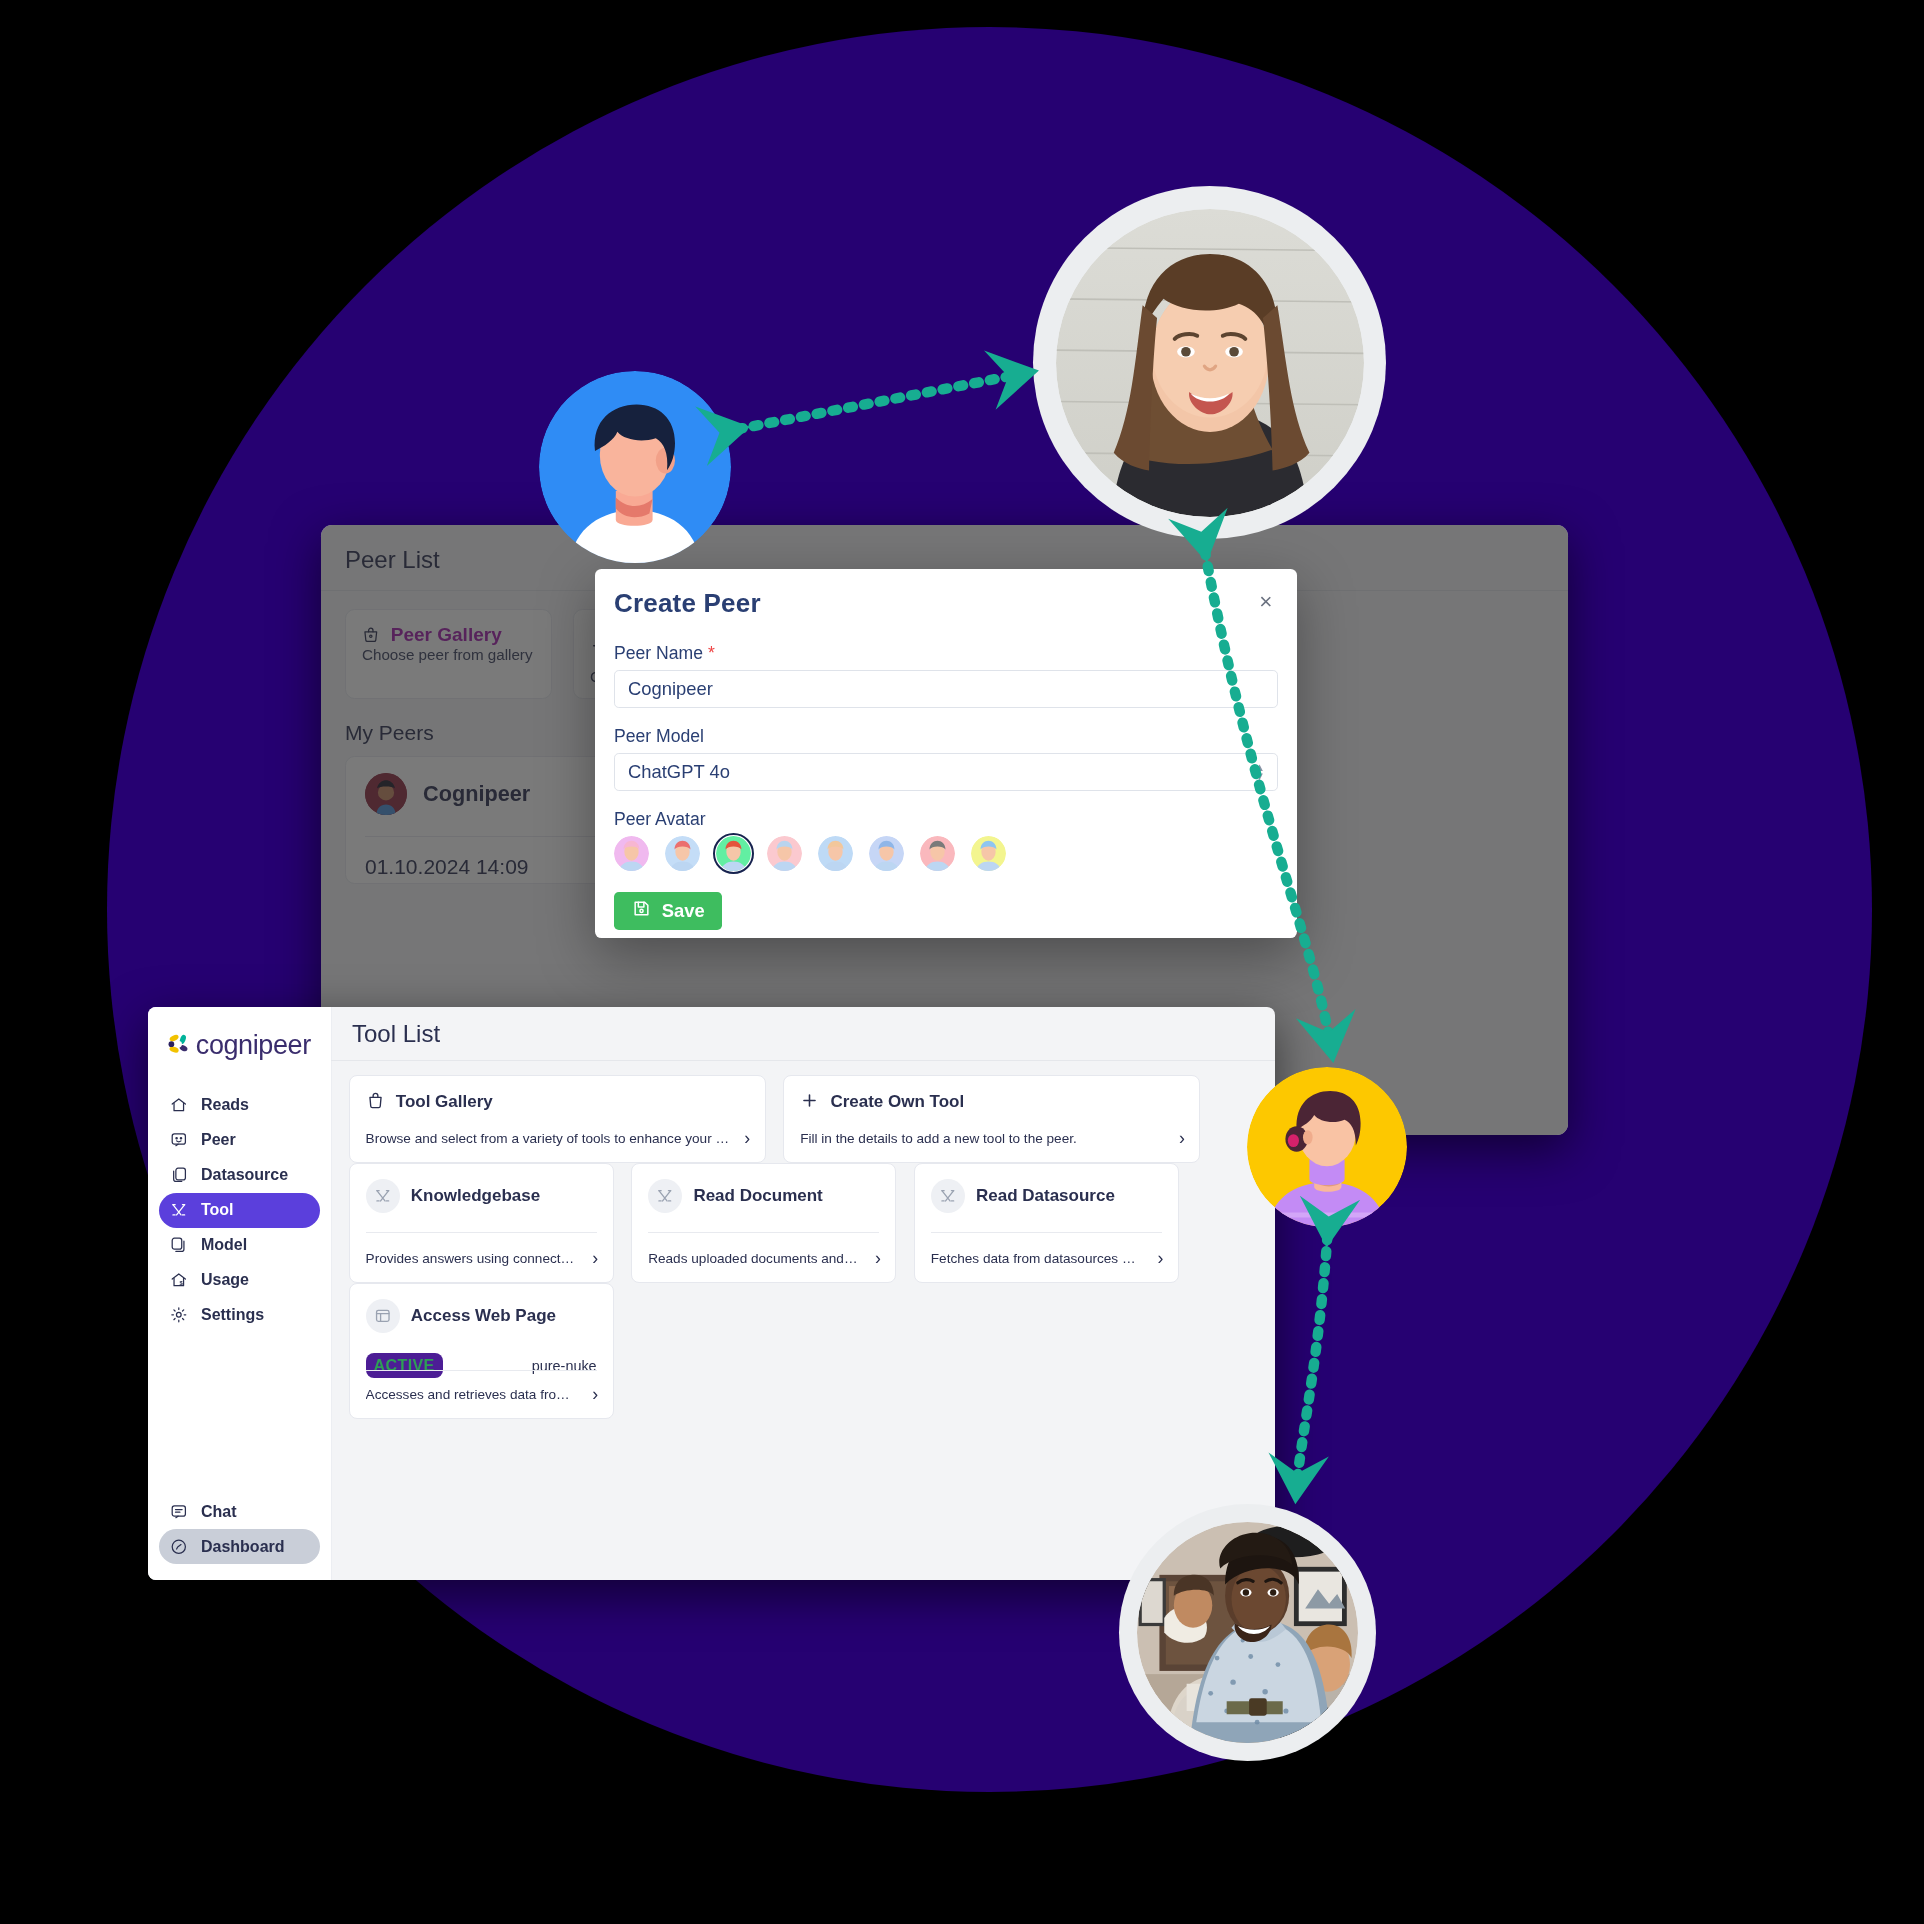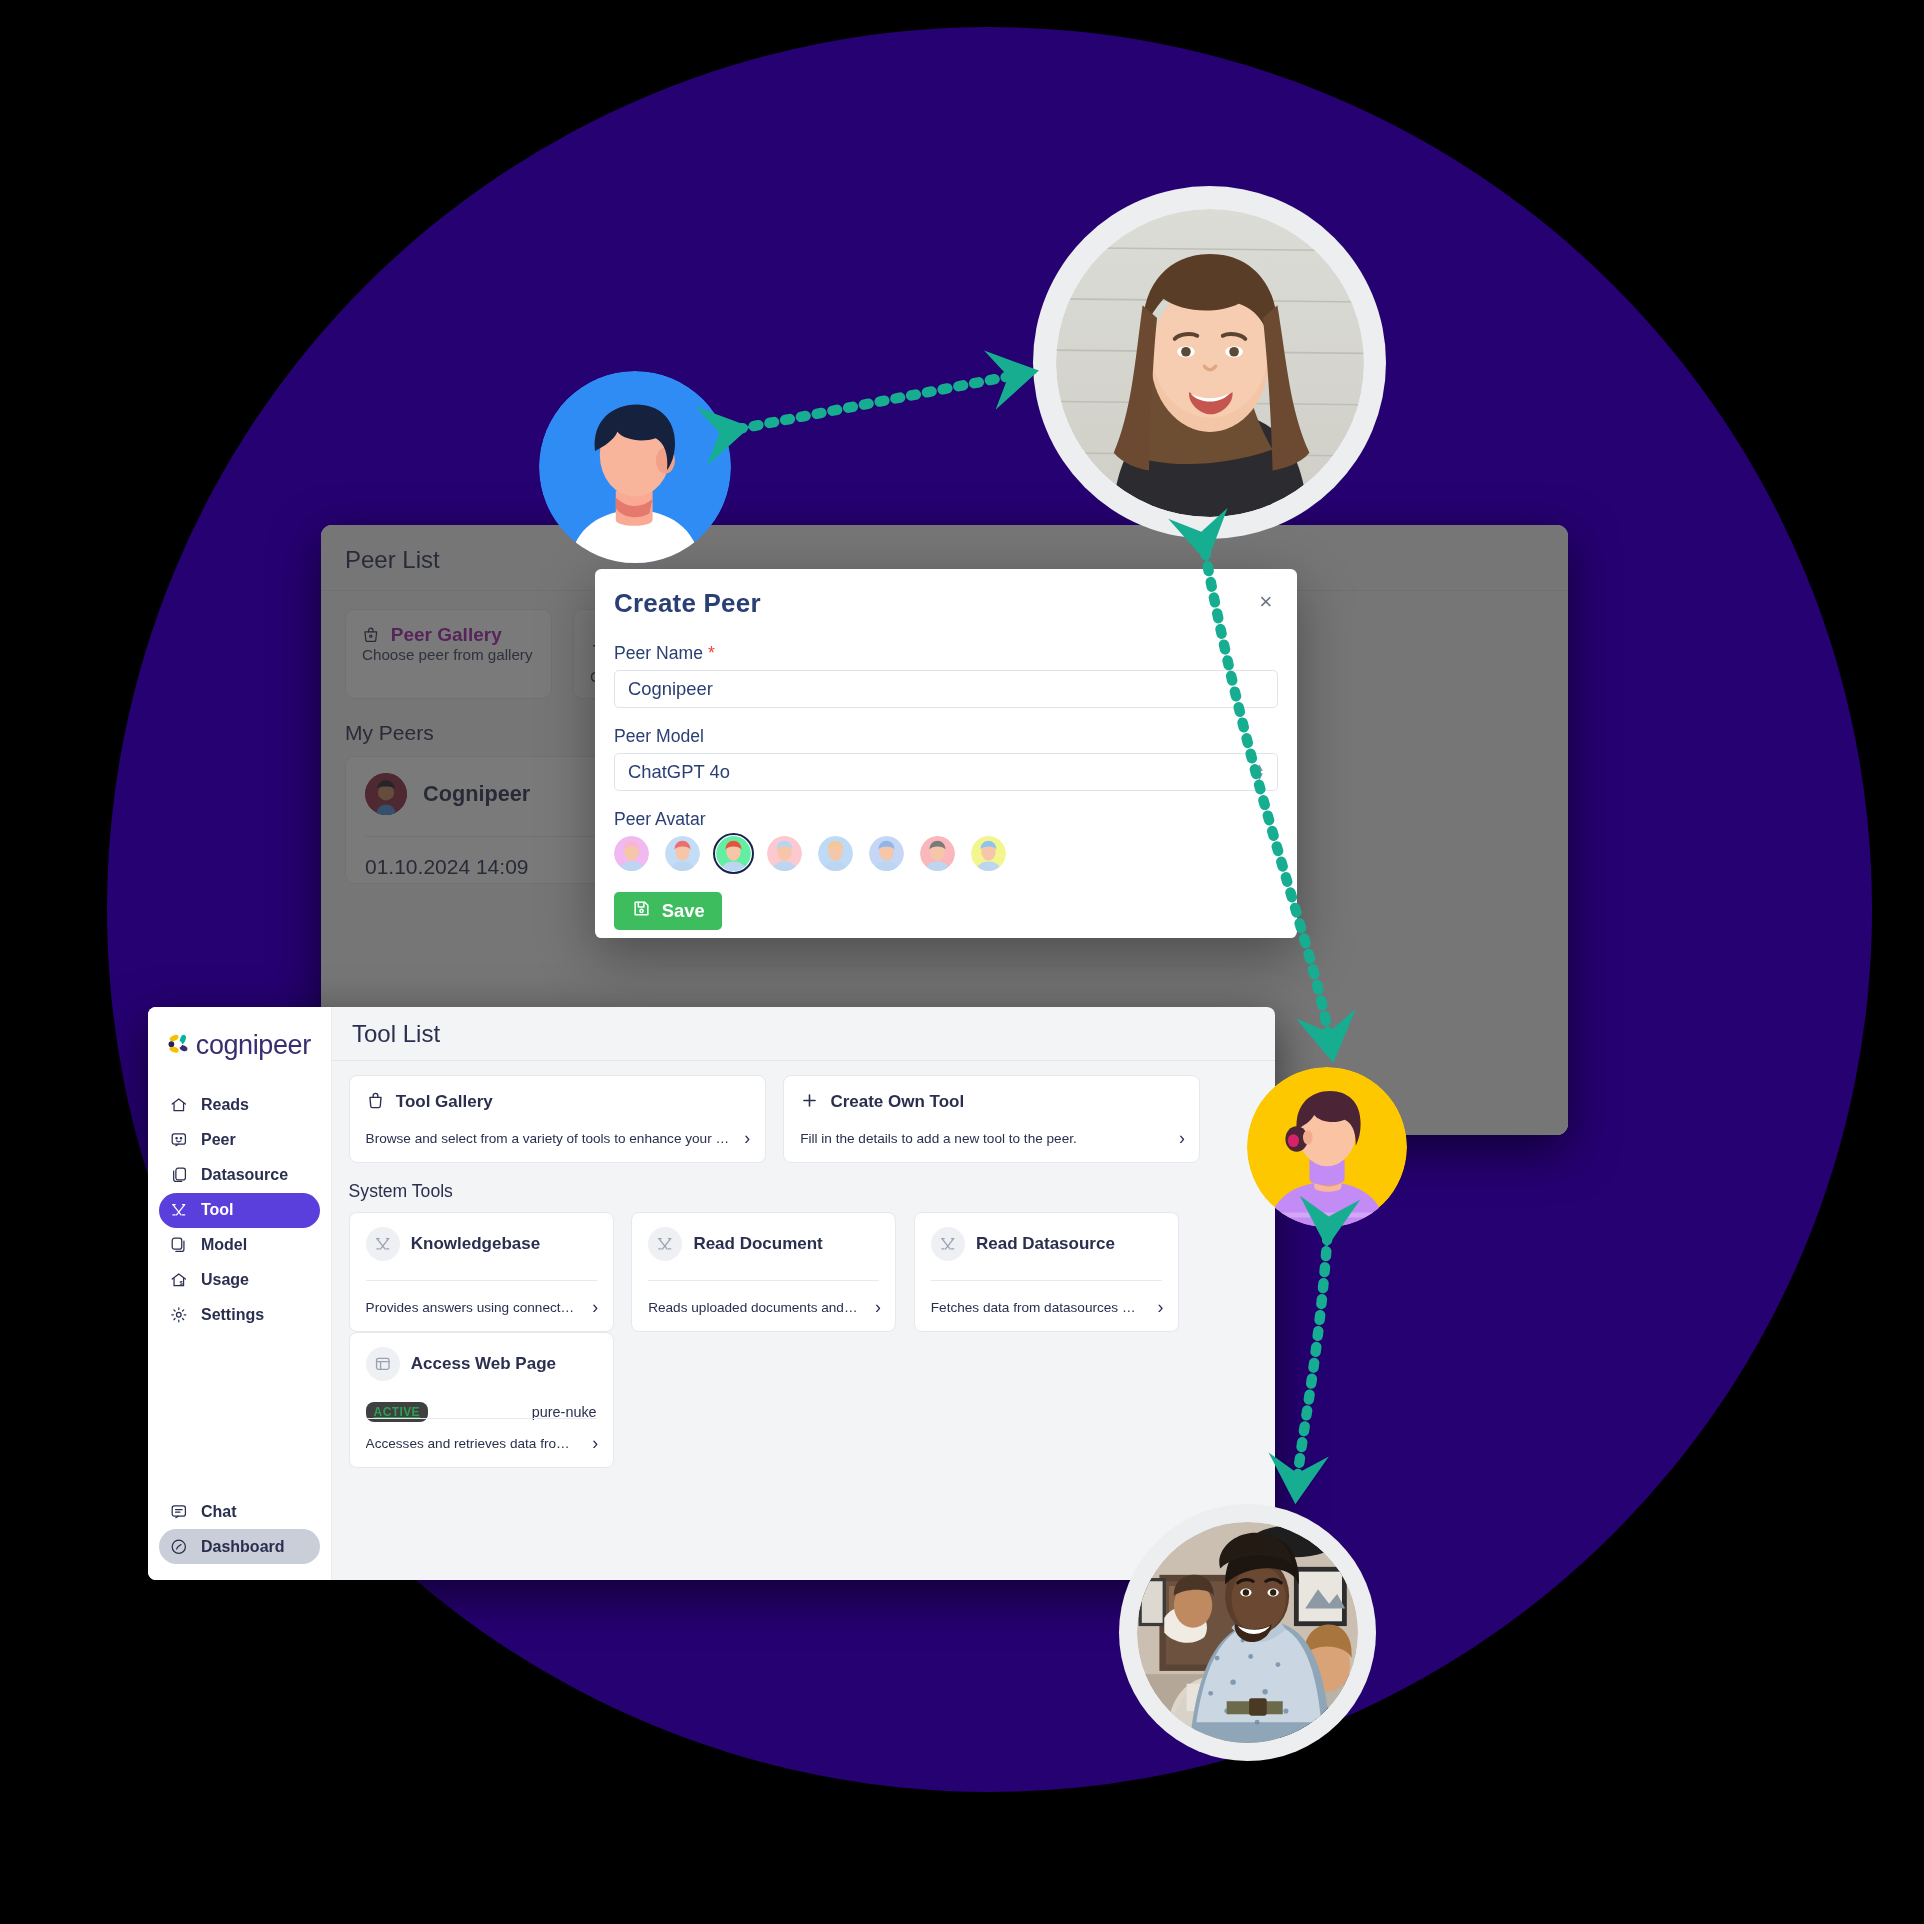--- a/index.html
+++ b/index.html
@@ -84,22 +84,22 @@
   .tl-card-title{font-size:17px;font-weight:bold;color:#2a2f4f;}
   .tl-card-desc{position:absolute;left:16px;right:35px;bottom:16px;font-size:13.6px;color:#2a2f4f;
                 white-space:nowrap;overflow:hidden;text-overflow:ellipsis;}
   .tl-chev{position:absolute;right:14.4px;bottom:13px;font-size:17.6px;color:#2a2f4f;}
   .sec-title{margin:17.6px 0 9.6px 0;font-size:17.6px;color:#2a2f4f;}
   .sys-card{width:265px;height:120px;padding:14.4px 16px;}
   .sys-ico{width:34px;height:34px;border-radius:50%;background:#eef0f4;display:flex;align-items:center;
            justify-content:center;flex:0 0 auto;}
   .sys-div{position:absolute;left:16px;right:16px;bottom:50px;height:0.8px;background:#e8eaef;}
   .my-card{width:265px;height:136px;padding:14.4px 16px;}
-  .badge{display:inline-block;background:#404040;color:#2e9e55;font-size:12px;font-weight:bold;
-         letter-spacing:0.4px;border-radius:8px;padding:3.2px 8px;text-decoration:underline;}
+  .badge{display:inline-block;background:#4c1d95;color:#2e9e55;font-size:16px;font-weight:bold;
+         letter-spacing:0.4px;border-radius:8px;padding:3.2px 8px;}
   .my-meta{position:absolute;left:16px;right:16px;top:69px;display:flex;justify-content:space-between;align-items:center;}
   .my-owner{font-size:14.4px;color:#2a2f4f;}
 
   
   .ring{position:absolute;border-radius:50%;background:#eceef0;}
   .ring-inner{position:absolute;border-radius:50%;overflow:hidden;}
 
   .ill-circle{position:absolute;border-radius:50%;overflow:hidden;}
 
   
@@ -409,21 +409,20 @@
                     <path d="M12 5v14M5 12h14"></path>
                   </svg>
               </span>
               <span class="tl-card-title">Create Own Tool</span>
             </div>
             <div class="tl-card-desc">Fill in the details to add a new tool to the peer.</div>
             <div class="tl-chev">›</div>
           </div>
         </div>
 
-        <div class="sec-title">System Tools</div>
         <div class="tl-row" id="system-tools-row">
     <div class="tl-card sys-card">
       <div class="tl-card-head">
         <span class="sys-ico">
           <svg width="17.6" height="17.6" viewBox="0 0 24 24" fill="none" stroke="#9aa2b1" stroke-width="1.8" stroke-linecap="round" stroke-linejoin="round">
             <path d="M4 5l11 14M20 5L9 19"></path>
                     <path d="M4 5h3M17 5h3M4 19h3M17 19h3"></path>
                   </svg>
         </span>
         <span class="tl-card-title">Knowledgebase</span>

